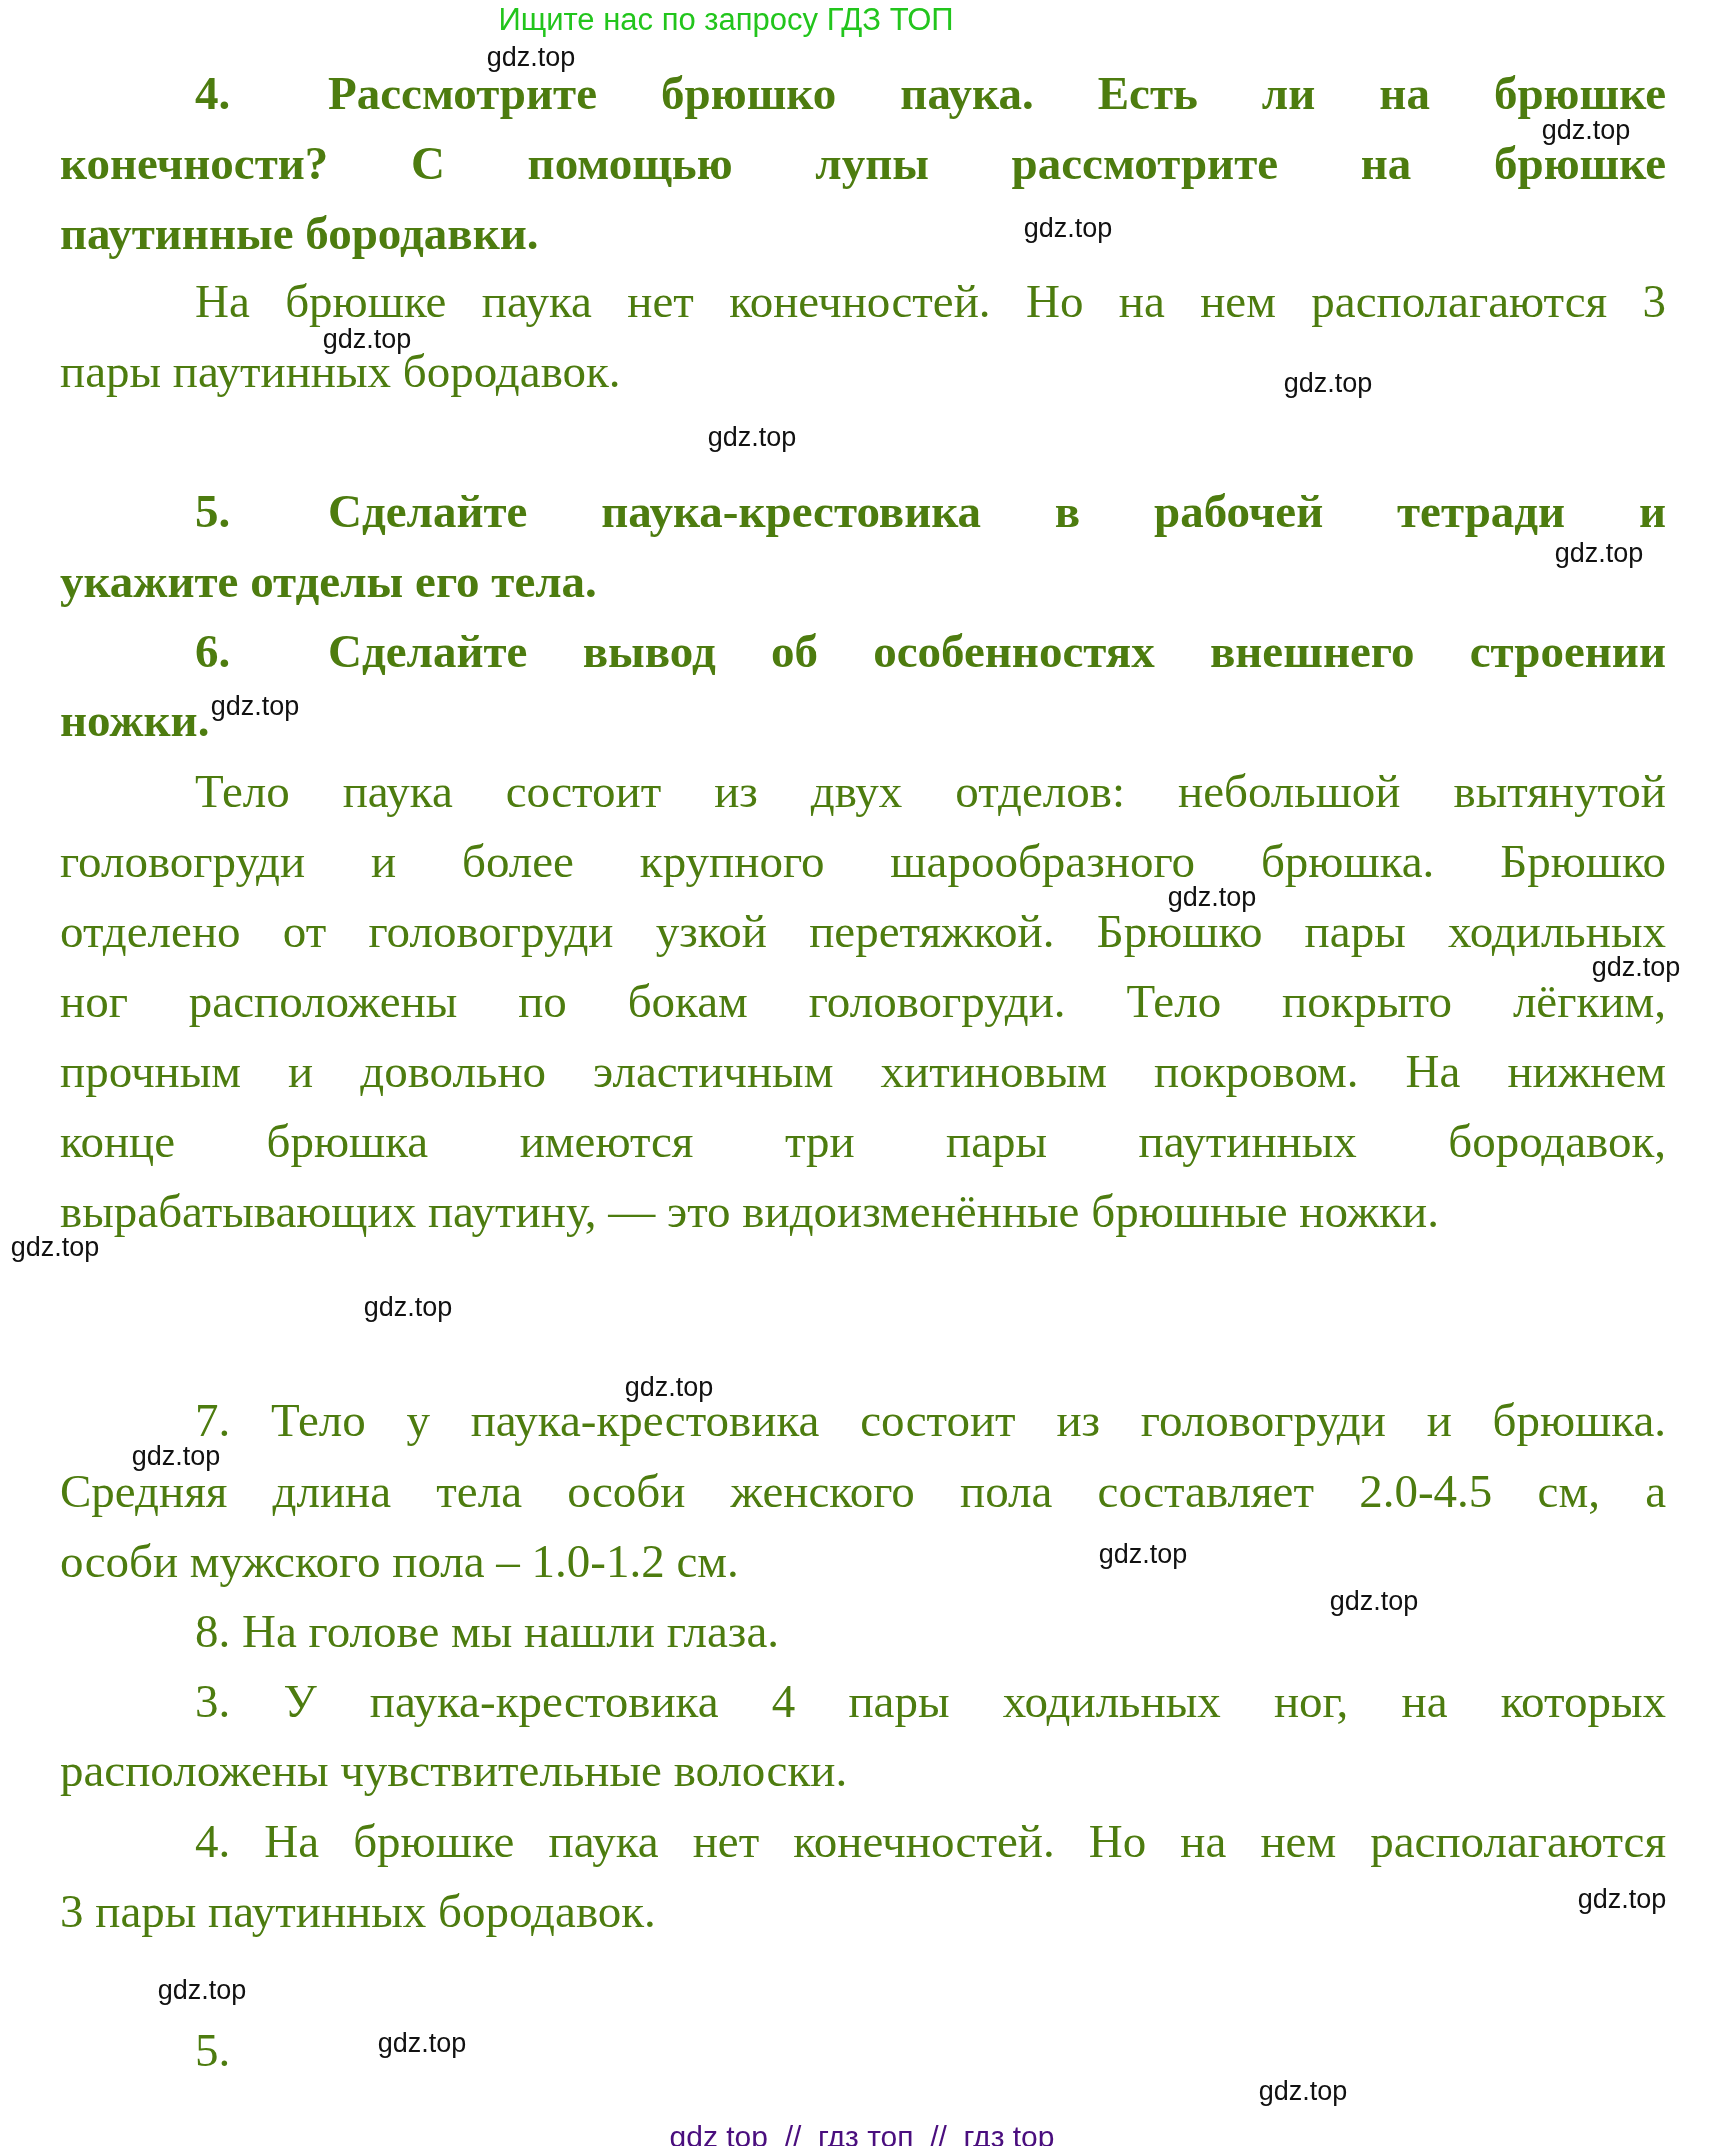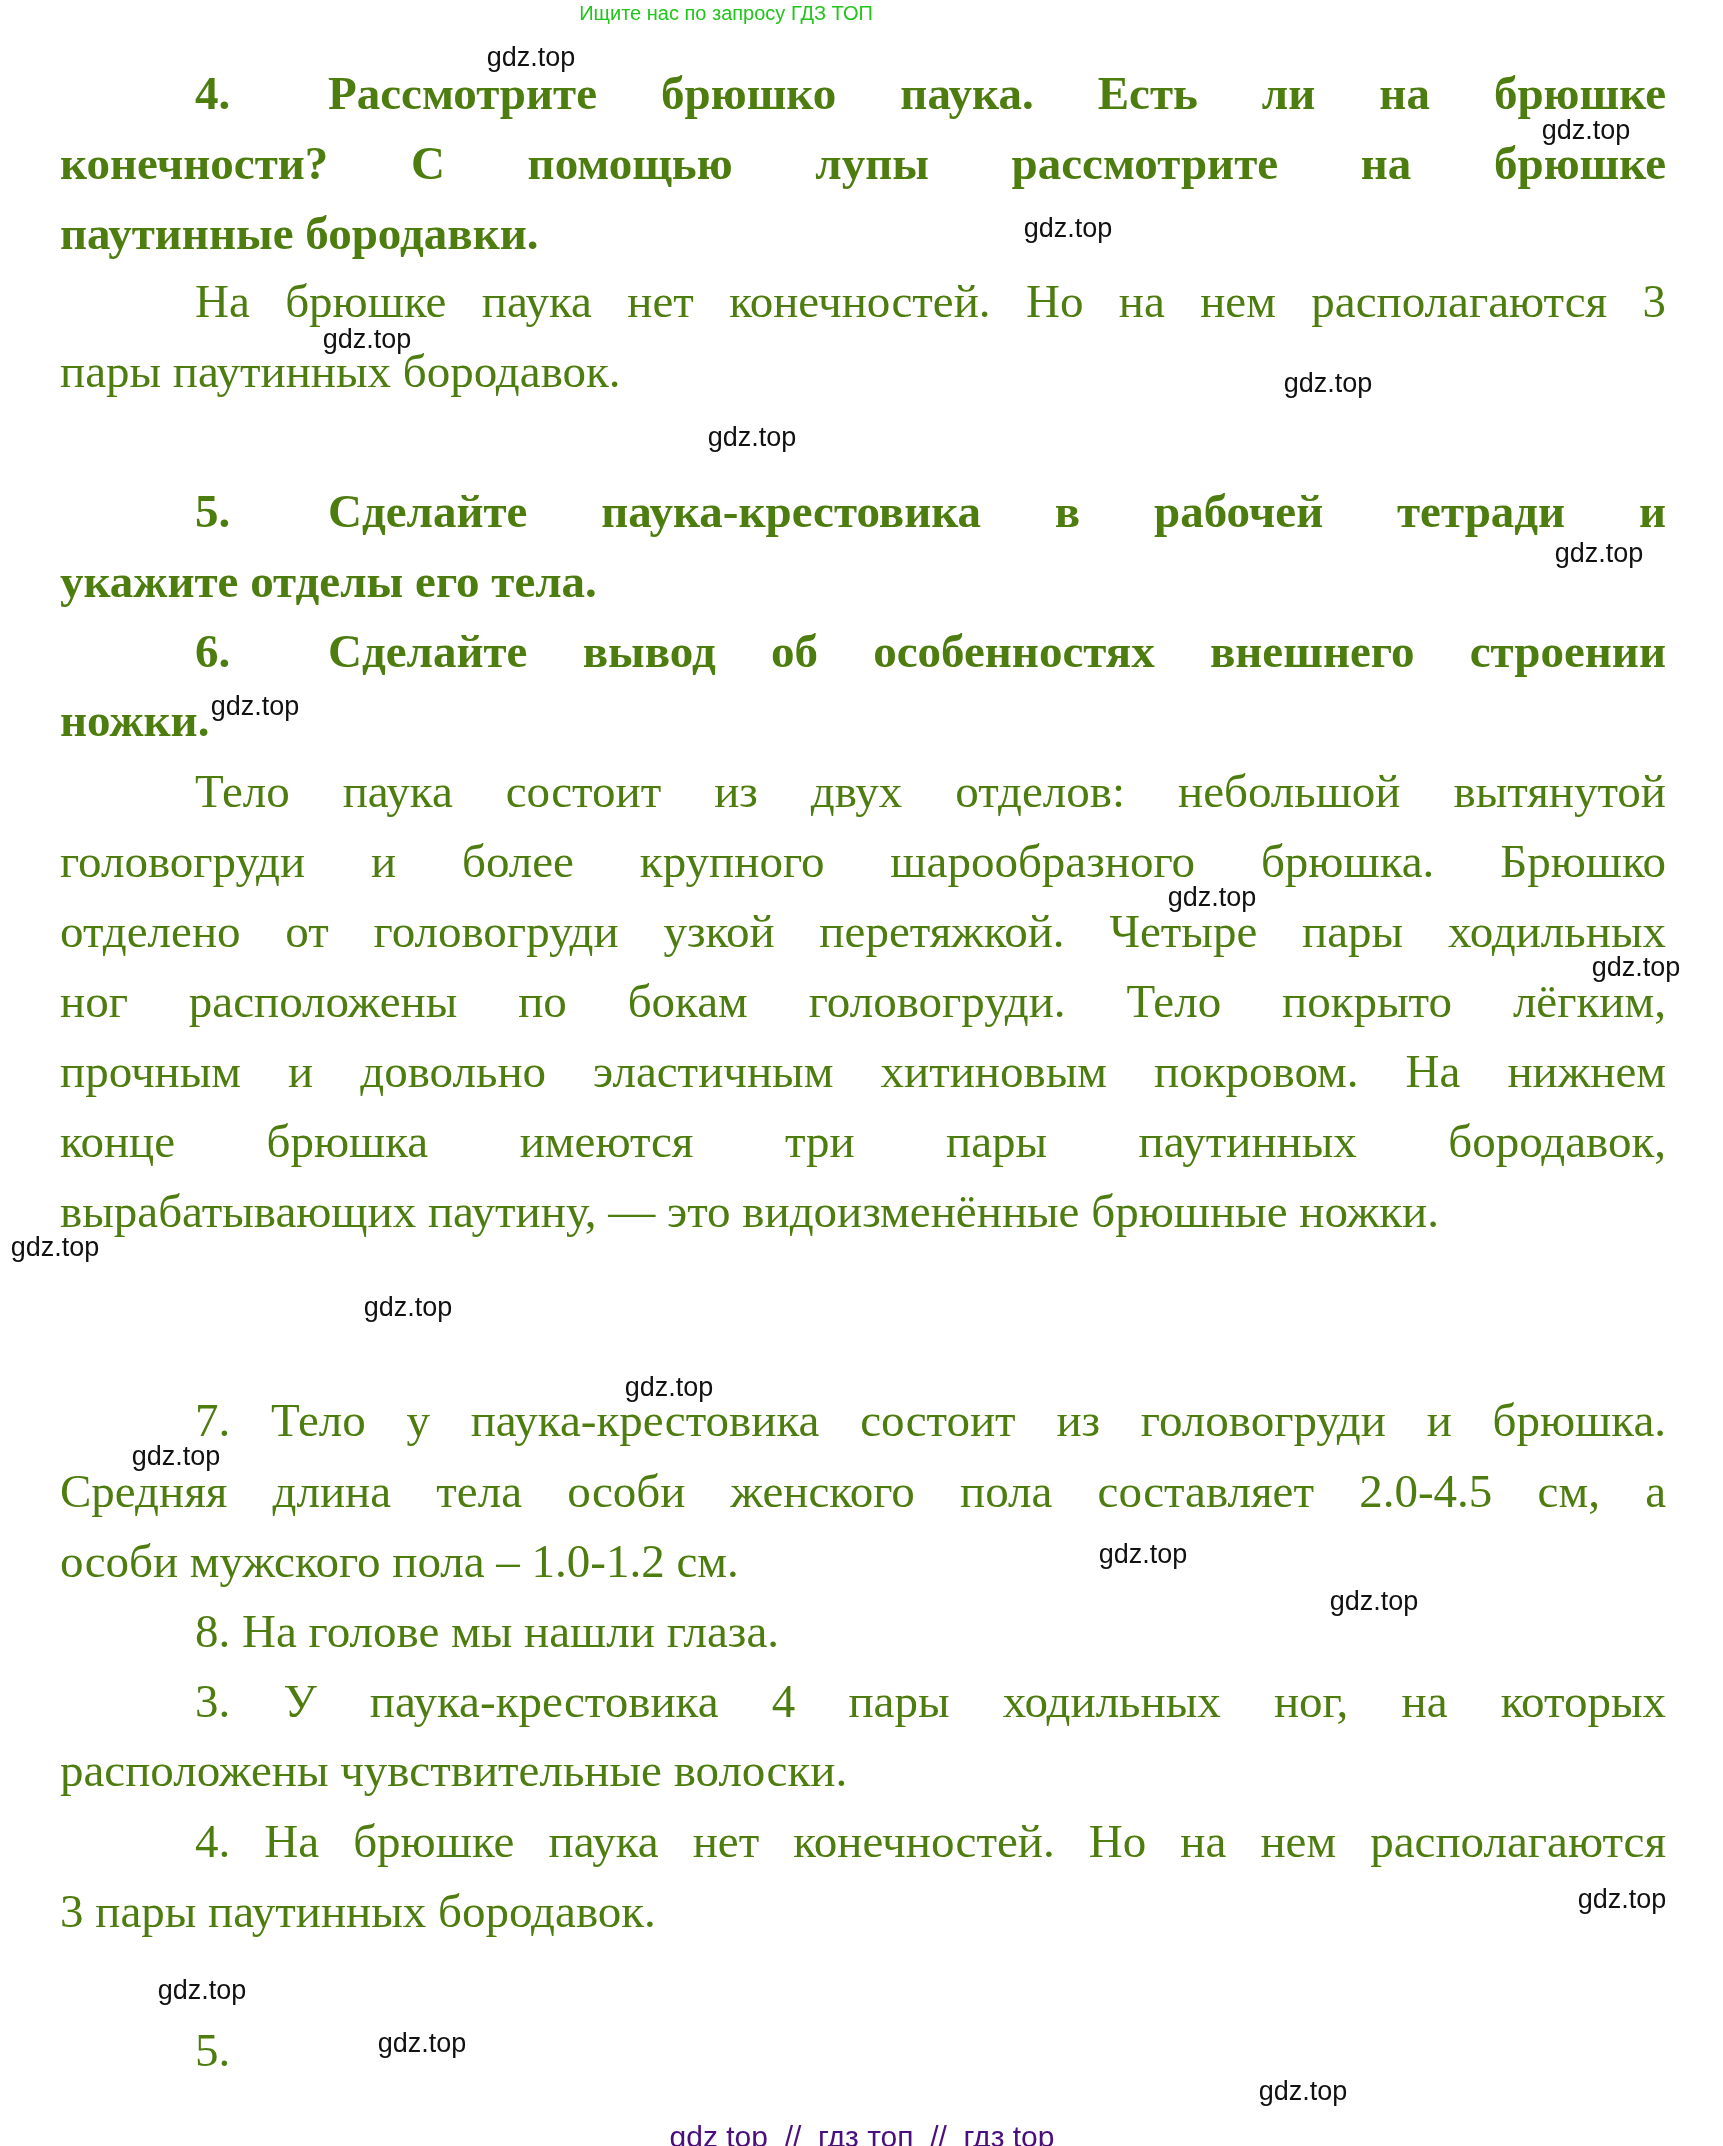--- a/index.html
+++ b/index.html
@@ -1,19 +1,19 @@
 <!DOCTYPE html>
 <html style="font-size:14.4px"><head>
 <meta charset="utf-8">
 <style>
   html, body { margin: 0; padding: 0; background: #ffffff; }
   body { width: 1724px; height: 2147px; position: relative; overflow: hidden; }
   .header {
     position: absolute; left: 0; width: 1452px; top: 1.8px; text-align: center;
-    font-family: "Liberation Sans", sans-serif; font-size: 20px; color: #22c51c;
+    font-family: "Liberation Sans", sans-serif; font-size: 31px; color: #22c51c;
   }
   .footer {
     position: absolute; left: 0; width: 1724px; top: 2120px; text-align: center;
     font-family: "Liberation Sans", sans-serif; font-size: 30px; color: #4a0e7e;
     white-space: pre;
   }
   .line {
     position: absolute; left: 60px; width: 1606px;
     font-family: "Liberation Serif", serif; font-size: 47px; line-height: 54px;
     color: #4d7c0f; white-space: nowrap;
@@ -39,21 +39,21 @@
 <div class="line" style="top:344px">пары паутинных бородавок.</div>
 
 <div class="line just bold indent" style="top:484px"><span class="qnum">5.</span><span>Сделайте паука-крестовика в рабочей тетради и</span></div>
 <div class="line bold" style="top:554px">укажите отделы его тела.</div>
 
 <div class="line just bold indent" style="top:624px"><span class="qnum">6.</span><span>Сделайте вывод об особенностях внешнего строении</span></div>
 <div class="line bold" style="top:693px">ножки.</div>
 
 <div class="line just indent" style="top:764px">Тело паука состоит из двух отделов: небольшой вытянутой</div>
 <div class="line just" style="top:834px">головогруди и более крупного шарообразного брюшка. Брюшко</div>
-<div class="line just" style="top:904px">отделено от головогруди узкой перетяжкой. Четыре пары ходильных</div>
+<div class="line just" style="top:904px">отделено от головогруди узкой перетяжкой. Брюшко пары ходильных</div>
 <div class="line just" style="top:974px">ног расположены по бокам головогруди. Тело покрыто лёгким,</div>
 <div class="line just" style="top:1044px">прочным и довольно эластичным хитиновым покровом. На нижнем</div>
 <div class="line just" style="top:1114px">конце брюшка имеются три пары паутинных бородавок,</div>
 <div class="line" style="top:1184px">вырабатывающих паутину, — это видоизменённые брюшные ножки.</div>
 
 <div class="line just indent" style="top:1393px">7. Тело у паука-крестовика состоит из головогруди и брюшка.</div>
 <div class="line just" style="top:1464px">Средняя длина тела особи женского пола составляет 2.0-4.5 см, а</div>
 <div class="line" style="top:1534px">особи мужского пола – 1.0-1.2 см.</div>
 <div class="line indent" style="top:1604px">8. На голове мы нашли глаза.</div>
 <div class="line just indent" style="top:1674px">3. У паука-крестовика 4 пары ходильных ног, на которых</div>

